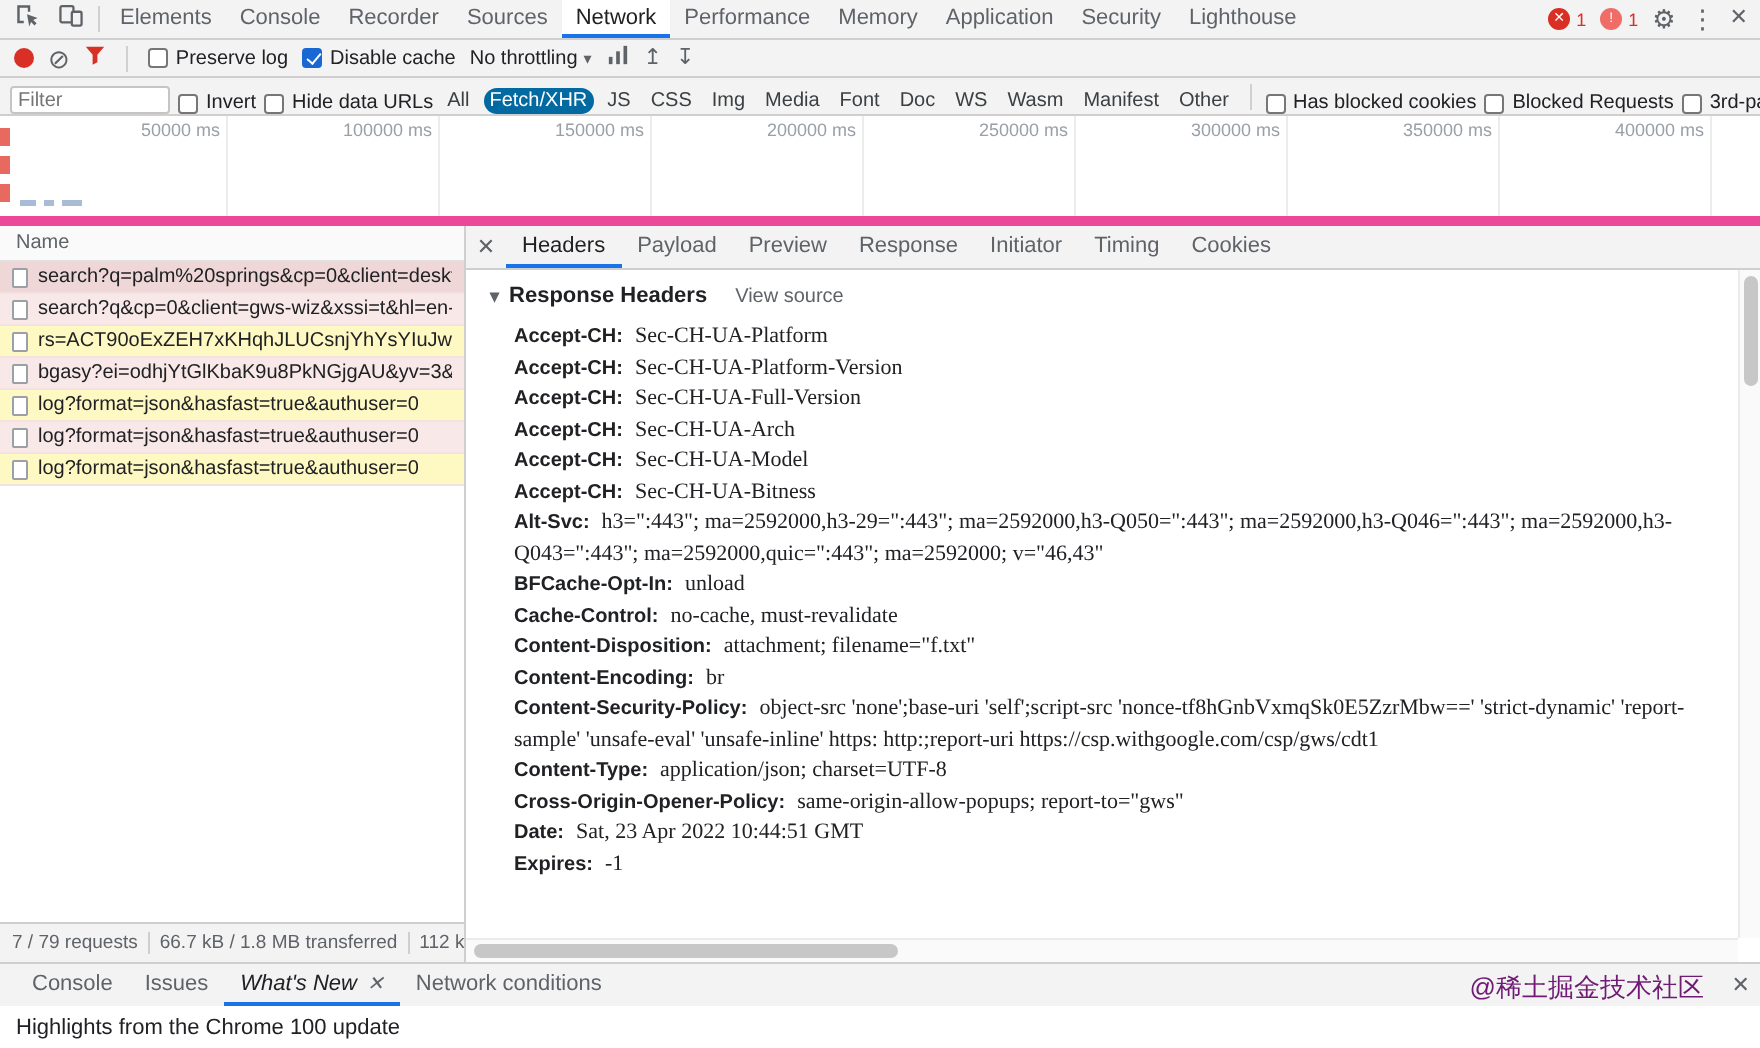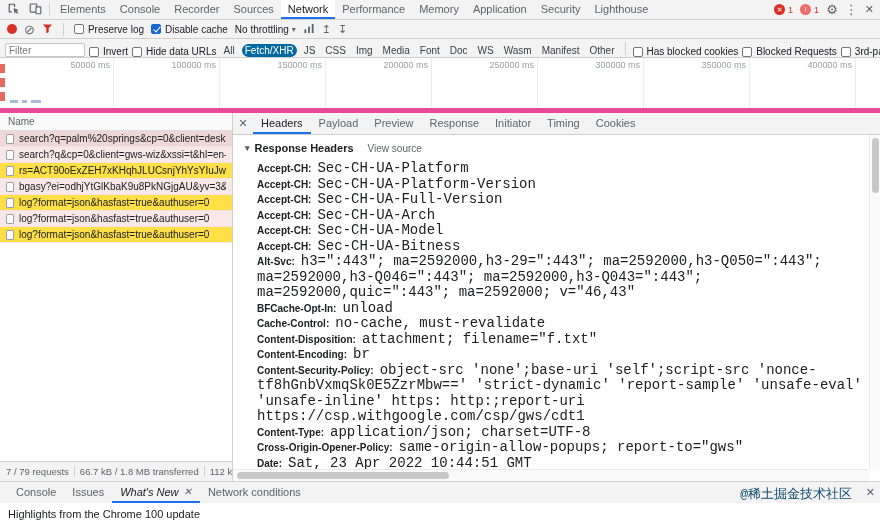--- a/index.html
+++ b/index.html
@@ -41,53 +41,53 @@
   .ov-cell { width:106px; border-right:1px solid #ececec; font-size:9px; color:#9aa0a6; text-align:right; padding:2px 3px 0 0; flex:none; }
   .ov-errs { position:absolute; left:0; top:6px; display:flex; flex-direction:column; gap:5px; }
   .ov-err { width:5px; height:9px; background:#e8695f; }
   .ov-act { position:absolute; bottom:5px; height:3px; background:#a8bcd8; }
 
   
   .main { display:flex; height:368px; }
   .left-pane { width:233px; flex:none; border-right:1px solid #cfcfcf; display:flex; flex-direction:column; background:#fff; }
   .list-header { height:18px; line-height:17px; padding:0 8px; font-size:10px; color:#5f6368; border-bottom:1px solid #e0e0e0; background:#fafafa; }
   .req-rows { flex:1; overflow:hidden; }
-  .req-row { height:16px; display:flex; align-items:center; gap:5px; padding:0 6px; font-size:10px; background:#fde047; border-bottom:1px solid #f3e2e1; cursor:pointer; }
+  .req-row { height:16px; display:flex; align-items:center; gap:5px; padding:0 6px; font-size:10px; background:#fef9c3; border-bottom:1px solid #f3e2e1; cursor:pointer; }
   .req-row:nth-child(even) { background:#f8e8e7; }
   .req-row.selected { background:#eed7d6; }
   .req-icon { width:8px; height:10px; background:#fff; border:1px solid #9aa0a6; border-radius:1px; flex:none; }
   .req-name { white-space:nowrap; overflow:hidden; }
   .summary-bar { height:20px; border-top:1px solid #cfcfcf; background:#f3f3f3; display:flex; align-items:center; font-size:9.5px; color:#5f6368; padding:0 6px; white-space:nowrap; overflow:hidden; }
   .ssep { width:1px; height:11px; background:#cfcfcf; margin:0 5px; flex:none; }
 
   .details-pane { flex:1; min-width:0; position:relative; background:#fff; }
   .detail-tabs { height:22px; display:flex; align-items:stretch; background:#f3f3f3; border-bottom:1px solid #cfcfcf; font-size:11px; }
   .dclose { width:20px; display:flex; align-items:center; justify-content:center; color:#5f6368; font-size:11px; cursor:pointer; }
   .dtab { padding:0 8px; display:flex; align-items:center; color:#5f6368; border-bottom:2px solid transparent; }
   .dtab.active { color:#202124; border-bottom-color:#1a73e8; }
   .detail-body { position:absolute; top:22px; left:0; right:11px; bottom:12px; overflow:hidden; padding:7px 6px 0 12px; }
   .section-row { display:flex; align-items:center; gap:14px; margin-bottom:7px; }
   .section-title { font-weight:bold; font-size:11px; color:#202124; display:flex; align-items:center; gap:5px; }
   .disc { font-size:9px; color:#5f6368; }
   .view-source { font-size:10px; color:#5f6368; cursor:pointer; }
   .hdr-line { padding-left:12px; line-height:15.5px; font-size:10px; overflow-wrap:anywhere; }
   .hdr-name { font-weight:bold; font-size:10px; color:#202124; margin-right:6px; }
-  .hdr-value { font-family:Liberation Mono, monospace; font-size:14px; color:#202124; }
+  .hdr-value { font-family:Liberation Serif, serif; font-size:11px; color:#202124; }
 
   .v-scroll { position:absolute; top:22px; right:0; bottom:12px; width:11px; background:#fafafa; border-left:1px solid #ebebeb; }
   .v-thumb { position:absolute; top:3px; left:2px; width:7px; height:55px; background:#c7c7c7; border-radius:4px; }
   .h-scroll { position:absolute; left:0; right:11px; bottom:0; height:12px; background:#fafafa; border-top:1px solid #ebebeb; }
   .h-thumb { position:absolute; left:4px; top:2px; height:7px; width:212px; background:#c7c7c7; border-radius:4px; }
 
   
   .drawer-tabs { height:22px; display:flex; align-items:stretch; background:#f3f3f3; border-top:1px solid #cfcfcf; font-size:11px; padding-left:8px; position:relative; }
   .drawer-tab { padding:0 8px; display:flex; align-items:center; gap:5px; color:#5f6368; border-bottom:2px solid transparent; }
   .drawer-tab.active { color:#202124; border-bottom-color:#1a73e8;font-style:italic; }
   .tab-x { font-size:10px; color:#5f6368; cursor:pointer; }
-  .watermark { position:absolute; right:28px; top:3px; font-size:13px; color:#0c4a6e; pointer-events:none;font-family:Liberation Mono, monospace; }
+  .watermark { position:absolute; right:28px; top:3px; font-size:13px; color:#701a75; pointer-events:none; }
   .drawer-close { position:absolute; right:5px; top:0; height:100%; display:flex; align-items:center; color:#5f6368; font-size:11px; cursor:pointer; }
   .drawer-content { height:21px; background:#fff; font-size:11px; color:#202124; display:flex; align-items:center; padding:0 8px; }
 </style>
 </head>
 <body>
 
 <div class="devtools">
 
   <div class="bar top-bar">
     <div class="icon-btn">

